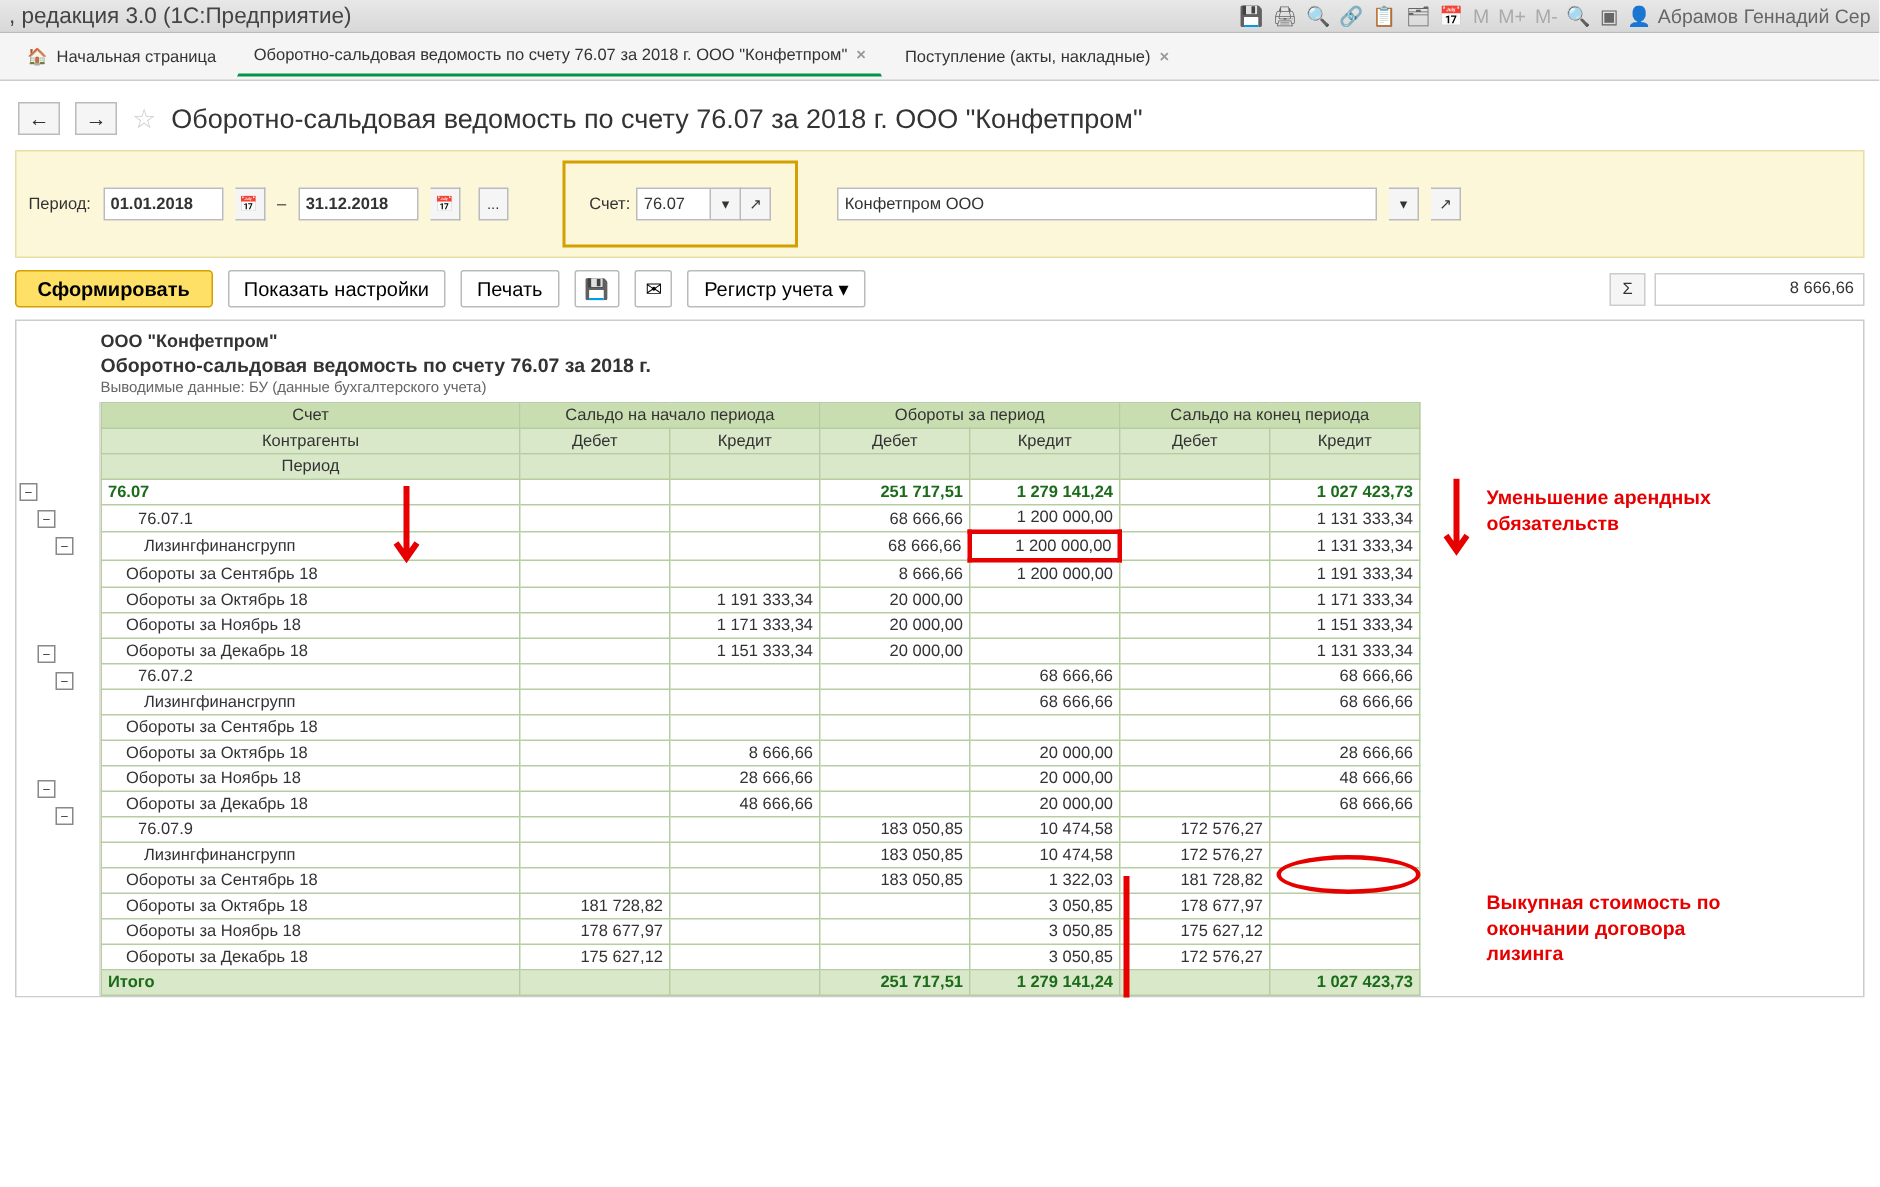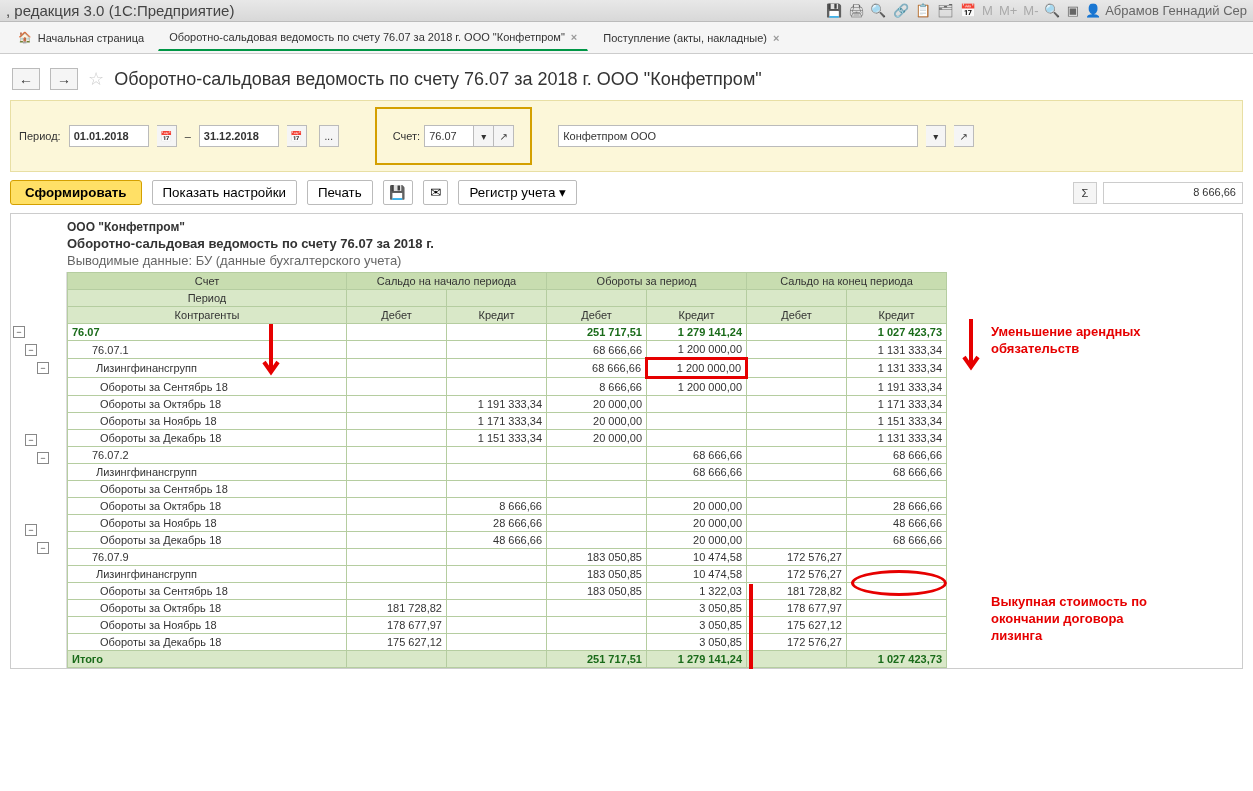--- a/index.html
+++ b/index.html
@@ -27,34 +27,34 @@
 .toolbar { display: flex; align-items: center; gap: 10px; padding: 8px 10px; }
 .btn-yellow { background: #ffe066; border: 1px solid #d4a000; padding: 4px 14px; font-weight: bold; cursor: pointer; border-radius: 3px; }
 .btn { background: #fff; border: 1px solid #bbb; padding: 4px 10px; cursor: pointer; border-radius: 2px; }
 .sum-box { margin-left: auto; display: flex; align-items: center; gap: 6px; }
 .sum-sym { width: 24px; height: 22px; border: 1px solid #ccc; background: #f5f5f5; display: inline-flex; align-items: center; justify-content: center; }
 .sum-val { width: 140px; height: 22px; border: 1px solid #ccc; text-align: right; padding: 3px 6px; }
 .report-area { margin: 0 10px; border: 1px solid #ccc; }
 .report-header { padding: 6px 56px 4px; }
 .report-header .org { font-weight: bold; font-size: 12px; }
 .report-header .title { font-weight: bold; font-size: 13px; margin-top: 2px; }
-.report-header .sub { font-size: 13px; color: #666; margin-top: 2px; }
+.report-header .sub { font-size: 10px; color: #666; margin-top: 2px; }
 .report-wrap { display: flex; }
 .tree-gutter { width: 56px; border-right: 1px solid #ddd; position: relative; }
 .tree-node { position: absolute; left: 0; width: 12px; height: 12px; border: 1px solid #888; background: #fff; font-size: 9px; line-height: 10px; text-align: center; cursor: pointer; color: #444; }
 table.report { border-collapse: collapse; width: 880px; }
 table.report th, table.report td { border: 1px solid #b5cda0; padding: 2px 4px; font-size: 11px; height: 17px; }
 table.report th { background: #d9e8c8; font-weight: normal; text-align: center; }
 table.report .grouphead th { background: #c8ddb0; }
 td.num { text-align: right; font-family: Arial; }
 tr.lvl0 td:first-child { font-weight: bold; color: #1a6b1a; }
 tr.lvl0 td.num { font-weight: bold; color: #1a6b1a; }
 tr.lvl1 td:first-child { padding-left: 24px; }
 tr.lvl2 td:first-child { padding-left: 28px; }
-tr.lvl3 td:first-child { padding-left: 32px; }
+tr.lvl3 td:first-child { padding-left: 16px; }
 tr.total td { background: #d9e8c8; font-weight: bold; color: #1a6b1a; }
 .redbox { border: 3px solid #e60000 !important; }
 .red-arrow { position: absolute; }
 .red-arrow svg { display: block; }
 .red-text { position: absolute; color: #e60000; font-weight: bold; font-size: 13px; line-height: 1.3; }
 .red-circle { position: absolute; border: 3px solid #e60000; border-radius: 50%; }
 </style>
 </head>
 <body>
 
@@ -154,36 +154,36 @@
     </div>
     <table class="report">
       <thead>
         <tr class="grouphead">
           <th>Счет</th>
           <th colspan="2">Сальдо на начало периода</th>
           <th colspan="2">Обороты за период</th>
           <th colspan="2">Сальдо на конец периода</th>
         </tr>
         <tr>
-          <th>Период</th>
-          <th></th>
-            <th></th>
-            <th></th>
-            <th></th>
-            <th></th>
-            <th></th>
-        </tr>
-        <tr>
           <th>Контрагенты</th>
           <th style="width:100px">Дебет</th>
           <th style="width:100px">Кредит</th>
           <th style="width:100px">Дебет</th>
           <th style="width:100px">Кредит</th>
           <th style="width:100px">Дебет</th>
           <th style="width:100px">Кредит</th>
+        </tr>
+        <tr>
+          <th>Период</th>
+          <th></th>
+            <th></th>
+            <th></th>
+            <th></th>
+            <th></th>
+            <th></th>
         </tr>
       </thead>
       <tbody id="report-body">
           <tr class="lvl0">
             <td>76.07</td>
             <td class="num"></td>
             <td class="num"></td>
             <td class="num">251 717,51</td>
             <td class="num">1 279 141,24</td>
             <td class="num"></td>

